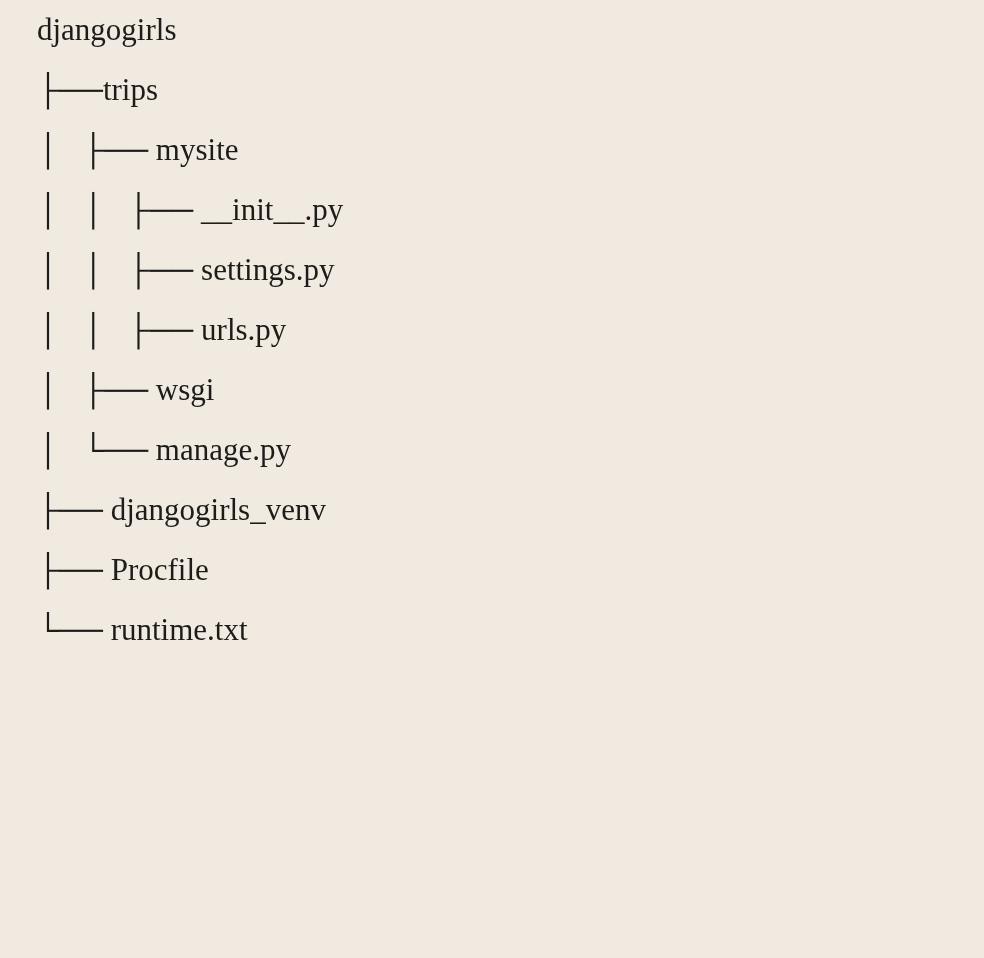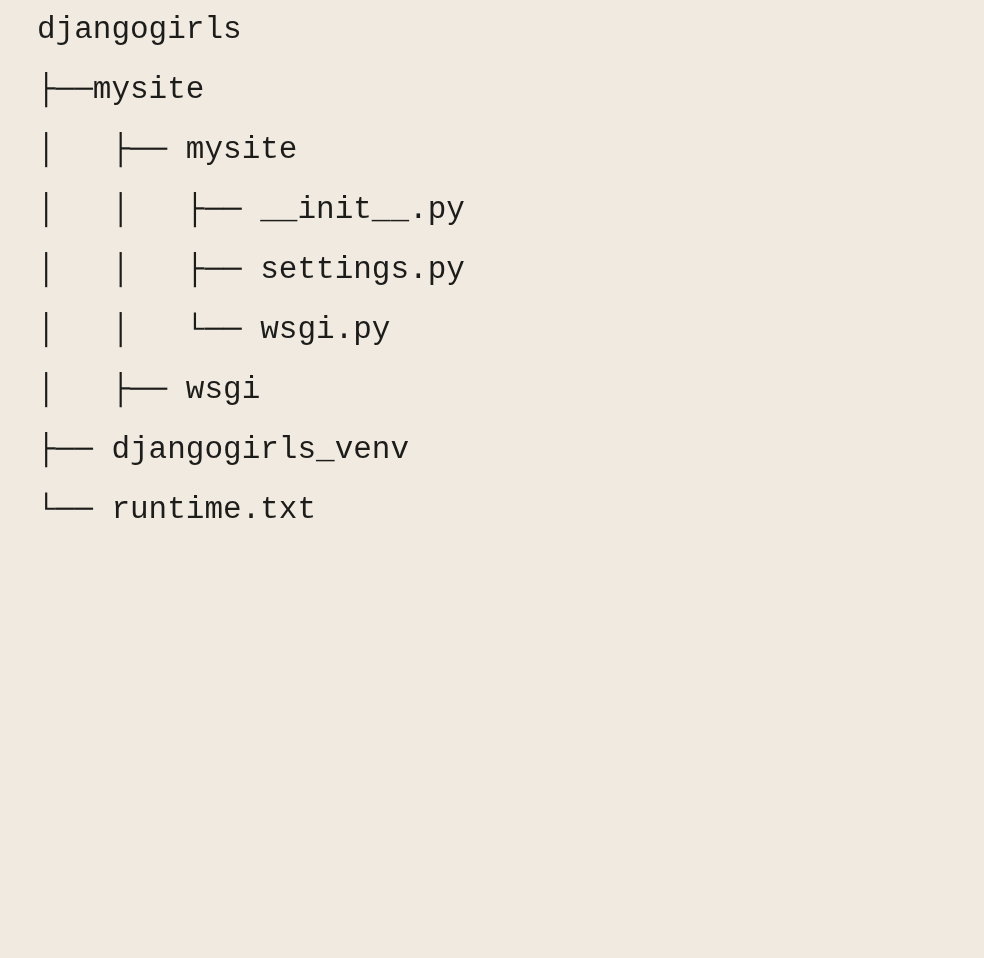--- a/index.html
+++ b/index.html
@@ -10,36 +10,38 @@
     width: 984px;
     height: 958px;
     overflow: hidden;
     background: var(--bg, #f1eae0);
   }
   .tree {
     box-sizing: border-box;
     width: 984px;
     height: 958px;
     padding: 0 0 0 37px;
-    font-family: Liberation Mono, monospace;
+    font-family: Liberation Serif, serif;
     font-size: 31px;
     line-height: 60px;
     color: var(--fg, #1c1c1a);
   }
   .tree-line {
     white-space: pre;
     height: 60px;
   }
 </style>
 </head>
 <body style="--bg: #f1eae0; --fg: #1c1c1a;">
 
 <div class="tree">
   <div class="tree-line">djangogirls</div>
-  <div class="tree-line">├──mysite</div>
+  <div class="tree-line">├──trips</div>
   <div class="tree-line">│   ├── mysite</div>
   <div class="tree-line">│   │   ├── __init__.py</div>
   <div class="tree-line">│   │   ├── settings.py</div>
-  <div class="tree-line">│   │   └── wsgi.py</div>
+  <div class="tree-line">│   │   ├── urls.py</div>
   <div class="tree-line">│   ├── wsgi</div>
+  <div class="tree-line">│   └── manage.py</div>
   <div class="tree-line">├── djangogirls_venv</div>
+  <div class="tree-line">├── Procfile</div>
   <div class="tree-line">└── runtime.txt</div>
 </div>
 
 </body></html>

